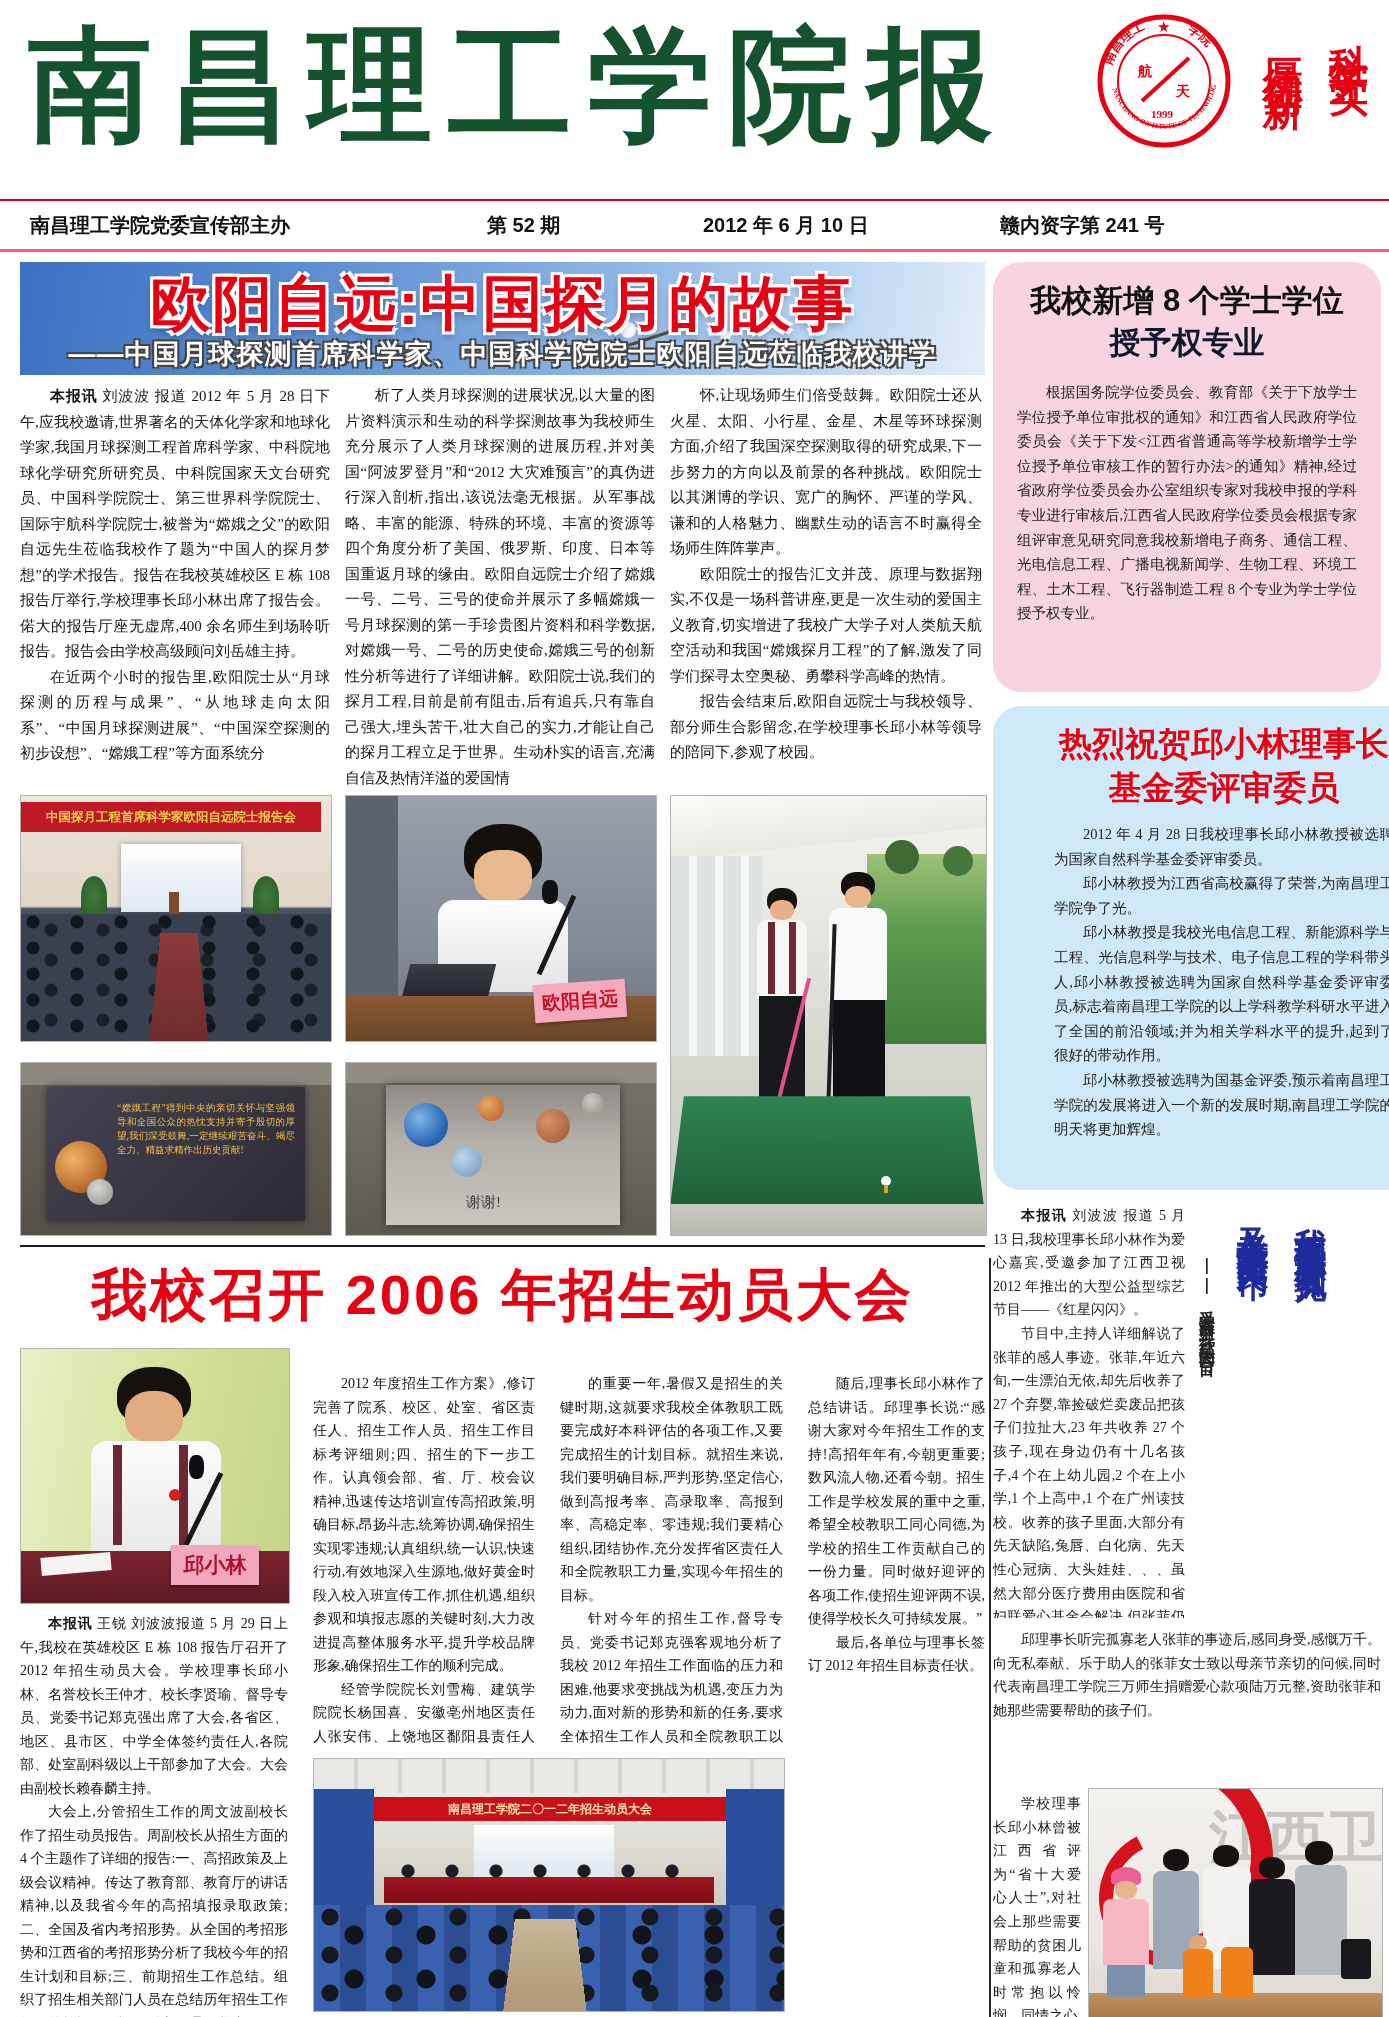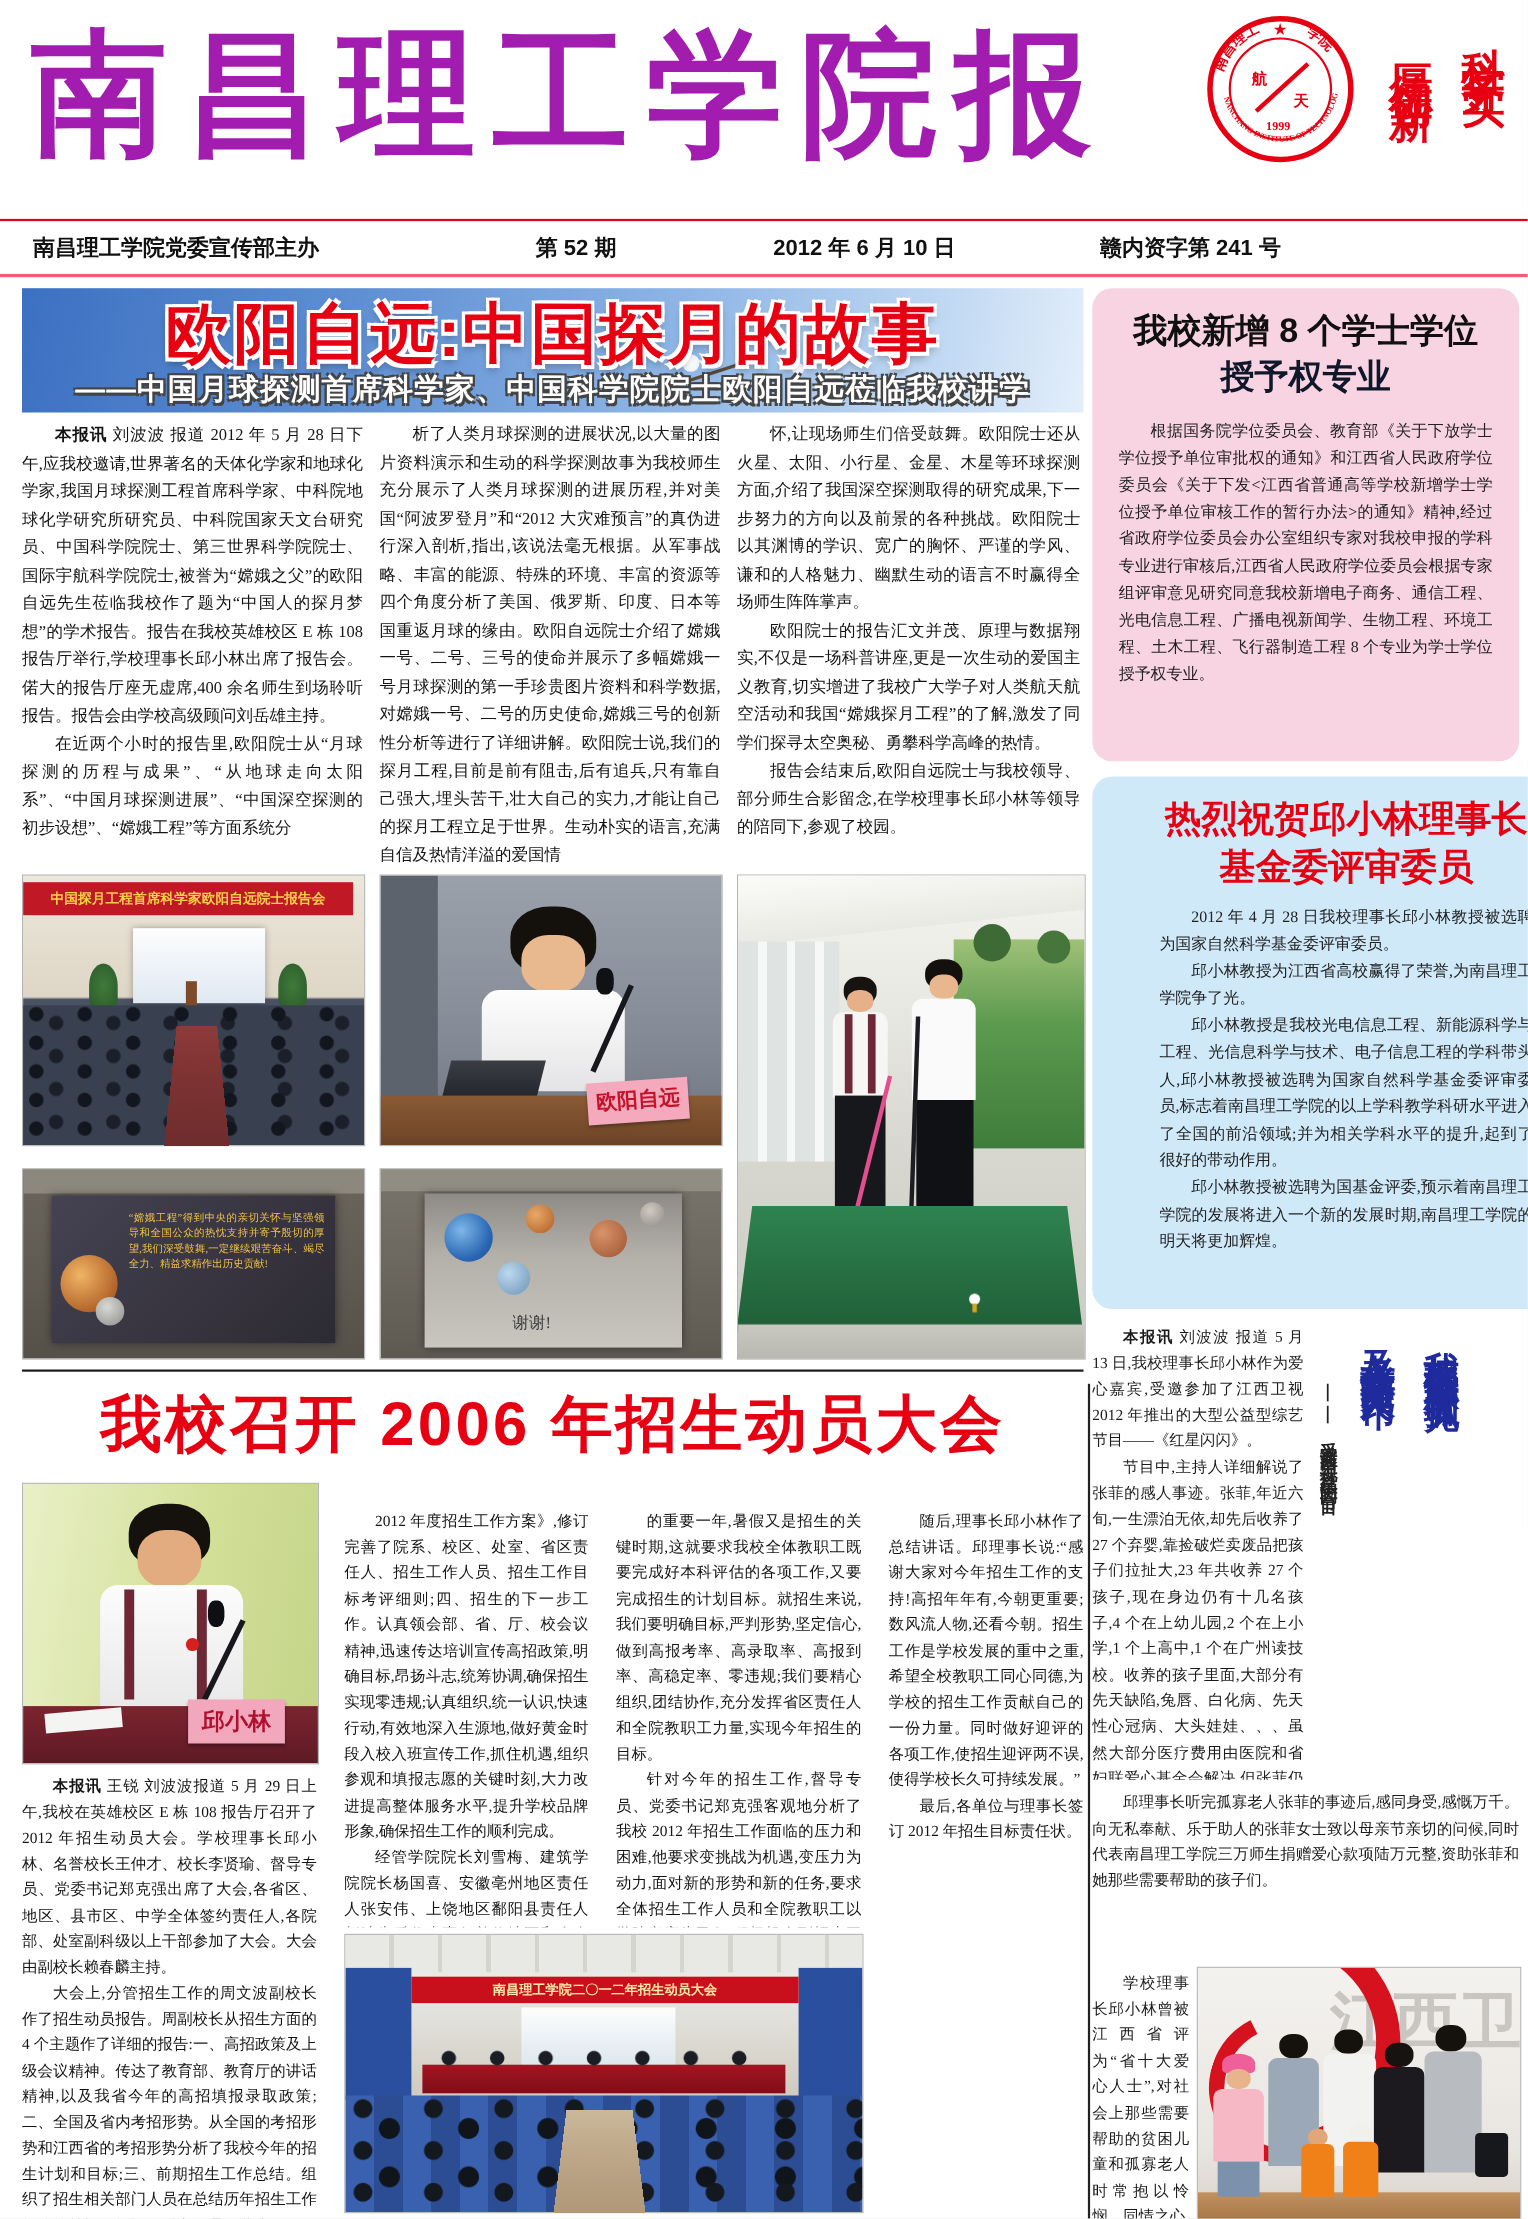--- a/index.html
+++ b/index.html
@@ -2,42 +2,42 @@
 <html><head>
 <meta charset="utf-8">
 <style>
   html,body{margin:0;padding:0;background:#e9e9e9;}
   .page{position:relative;width:1389px;height:2017px;background:#ffffff;overflow:hidden;
         font-family:"Liberation Serif","DejaVu Serif",serif;color:#1a1a1a;}
   .abs{position:absolute;}
   .sans{font-family:"Liberation Sans","DejaVu Sans",sans-serif;}
   
   .mast-title{left:28px;top:18px;width:1050px;height:140px;font-size:124px;line-height:138px;
-              font-weight:900;color:#a21caf;letter-spacing:16px;white-space:nowrap;
+              font-weight:900;color:#14532d;letter-spacing:16px;white-space:nowrap;
               font-family:"Liberation Serif",serif;text-shadow:2px 2px 0 #f4components;}
   .motto{display:flex;gap:26px;}
   .motto-col{writing-mode:vertical-rl;font-size:40px;font-weight:900;color:#e60012;
              letter-spacing:10px;line-height:1;}
   .rule-red{background:#e2001a;}
   .infobar span{position:absolute;top:0;font-size:20px;font-weight:700;color:#111;}
   
   .banner{left:20px;top:262px;width:965px;height:113px;overflow:hidden;
           background:linear-gradient(100deg,#3c70c2 0%,#5d8ed2 30%,#8fb6e6 62%,#c6dcf4 88%,#e3eefa 100%);}
   .headline{width:100%;text-align:center;top:2px;font-size:60px;font-weight:900;color:#e60012;letter-spacing:2px;
             text-shadow:-3px -3px 0 #fff,3px -3px 0 #fff,-3px 3px 0 #fff,3px 3px 0 #fff,0 5px 8px rgba(0,0,0,.35);}
   .subhead{width:100%;text-align:center;top:74px;font-size:27px;font-weight:700;color:#fff;letter-spacing:1px;
            text-shadow:-2px -2px 0 #444,2px -2px 0 #444,-2px 2px 0 #444,2px 2px 0 #444;}
   
   .col{overflow:hidden;text-align:justify;font-size:15px;line-height:25.5px;color:#141414;}
   .col p{margin:0;text-indent:2em;}
   .col2x{font-size:14px;line-height:23.5px;}
   
   .photo{overflow:hidden;border:1px solid #b5b5b5;background:#8a8a8a;}
   
-  .sidebox{border-radius:18px;overflow:hidden;}
+  .sidebox{border-radius:28px;overflow:hidden;}
   .boxtitle{width:100%;text-align:center;font-weight:900;}
   .boxbody{text-align:justify;font-size:14.5px;line-height:24.6px;color:#222;}
   .boxbody p{margin:0;text-indent:2em;}
   .vtitle{writing-mode:vertical-rl;font-weight:900;color:#1f2b9d;}
   .vtitle div{letter-spacing:4px;}
   .smallcol{overflow:hidden;text-align:justify;font-size:14px;line-height:23.6px;}
   .smallcol p{margin:0;text-indent:2em;}
   .enroll-title{left:20px;top:1258px;width:965px;text-align:center;font-size:56px;font-weight:900;
                 color:#e60012;letter-spacing:3px;}
   b.lead{font-family:"Liberation Sans",sans-serif;}

